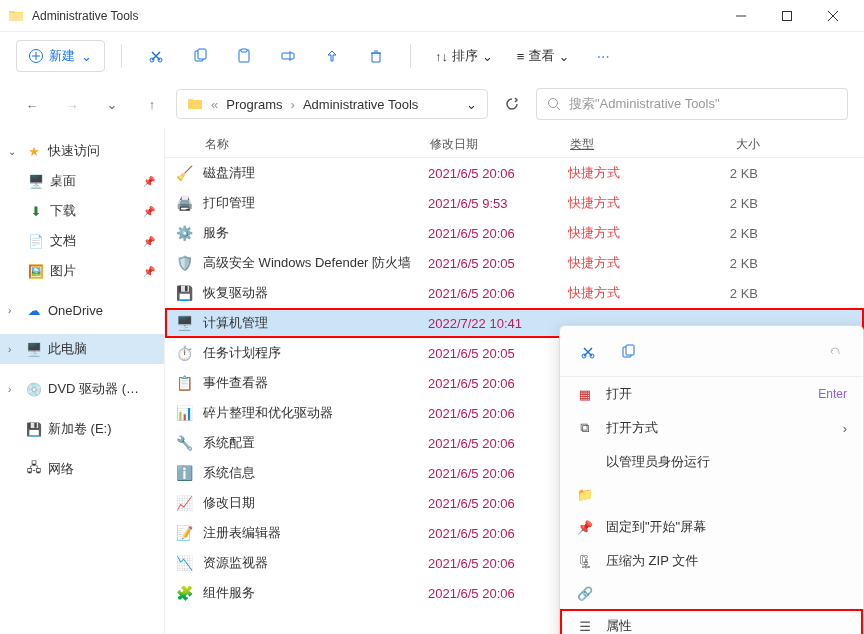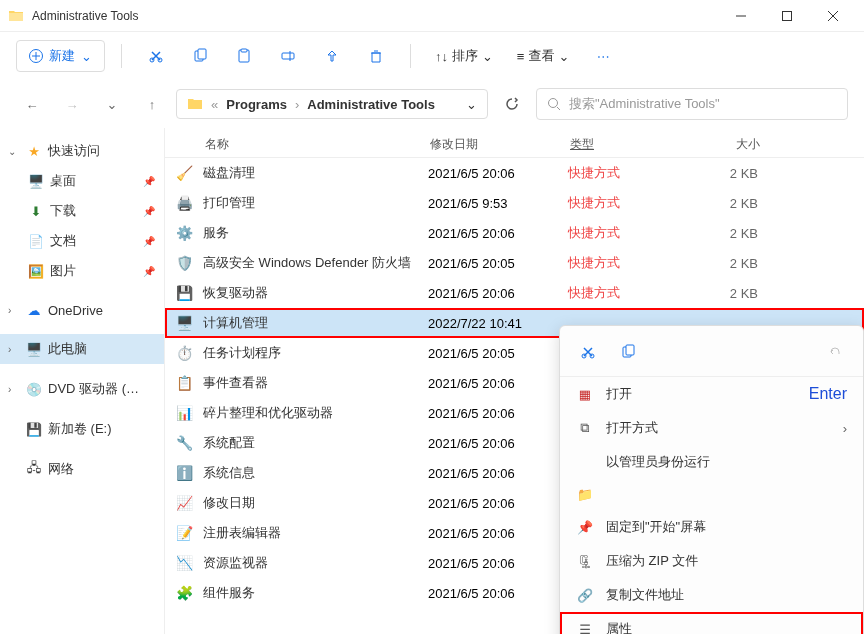--- a/index.html
+++ b/index.html
@@ -13,21 +13,21 @@
 
 .toolbar { height: 48px; display: flex; align-items: center; padding: 0 16px; gap: 8px; }
 .new-btn { display: flex; align-items: center; gap: 6px; padding: 6px 12px; border: 1px solid #ddd; border-radius: 4px; cursor: pointer; color: #1a73e8; }
 .tb-divider { width: 1px; height: 24px; background: #ddd; margin: 0 8px; }
 .tb-icon { width: 36px; height: 36px; display: flex; align-items: center; justify-content: center; cursor: pointer; color: #1a73e8; border-radius: 4px; }
 .tb-text { display: flex; align-items: center; gap: 4px; padding: 6px 8px; cursor: pointer; }
 
 .navbar { height: 48px; display: flex; align-items: center; padding: 0 16px; gap: 8px; }
 .nav-arrow { width: 32px; height: 32px; display: flex; align-items: center; justify-content: center; cursor: pointer; color: #666; }
 .breadcrumb { flex: 1; display: flex; align-items: center; gap: 8px; border: 1px solid #ddd; border-radius: 4px; padding: 6px 10px; max-width: 350px; }
-.bc-item { cursor: pointer; font-weight: bold; }
+.bc-item { cursor: pointer; }
 .bc-sep { color: #999; }
 .refresh-btn { width: 32px; height: 32px; display: flex; align-items: center; justify-content: center; cursor: pointer; }
 .search-box { flex: 1; display: flex; align-items: center; gap: 8px; border: 1px solid #ddd; border-radius: 4px; padding: 6px 10px; color: #999; }
 
 .main { display: flex; height: calc(100% - 128px); }
 .sidebar { width: 165px; border-right: 1px solid #eee; padding: 8px 0; overflow-y: auto; }
 .sb-item { display: flex; align-items: center; gap: 6px; padding: 6px 8px; cursor: pointer; font-size: 13px; }
 .sb-item.selected { background: #d4e8f7; }
 .sb-chevron { width: 12px; display: inline-block; color: #666; font-size: 10px; }
 .sb-icon { width: 16px; height: 16px; display: inline-flex; align-items: center; justify-content: center; }
@@ -40,32 +40,32 @@
 .col-date { width: 140px; }
 .col-type { width: 130px; text-decoration: underline; }
 .col-size { width: 60px; text-align: right; }
 
 .file-list { }
 .file-row { display: flex; align-items: center; padding: 5px 10px; cursor: pointer; font-size: 13px; }
 .file-row.selected { background: #cce4f7; }
 .file-row.highlighted { border: 2px solid red; padding: 3px 8px; }
 .file-icon { width: 20px; height: 20px; margin-right: 8px; display: inline-flex; align-items: center; justify-content: center; font-size: 14px; }
 .file-name { width: 225px; }
-.file-date { width: 140px; color: #000000; }
+.file-date { width: 140px; color: #be185d; }
 .file-type { width: 130px; color: #ef4444; }
 .file-size { width: 60px; text-align: right; color: #666; }
 
 .context-menu { position: absolute; right: 0; top: 325px; width: 305px; background: #fdfdfd; border: 1px solid #ddd; box-shadow: 0 4px 16px rgba(0,0,0,0.15); border-radius: 6px; padding: 6px 0; z-index: 100; }
 .ctx-toolbar { display: flex; gap: 16px; padding: 8px 16px 12px 16px; border-bottom: 1px solid #eee; }
 .ctx-tb-icon { width: 24px; height: 24px; display: flex; align-items: center; justify-content: center; cursor: pointer; color: #1a73e8; }
 .ctx-item { display: flex; align-items: center; gap: 12px; padding: 8px 16px; cursor: pointer; font-size: 13px; }
 .ctx-item.highlighted { border: 2px solid red; padding: 6px 14px; }
 .ctx-icon { width: 18px; display: inline-flex; align-items: center; justify-content: center; color: #555; }
 .ctx-label { flex: 1; }
-.ctx-shortcut { color: #1d4ed8; font-size: 16px; }
+.ctx-shortcut { color: #8b5cf6; font-size: 12px; }
 .ctx-arrow { color: #666; }
 
 .watermark { position: absolute; right: 10px; bottom: 10px; width: 80px; height: 40px; opacity: 0.7; display:flex; align-items:center; gap:4px; font-size:11px; color:#666; }
 .watermark .eye { width:30px; height:30px; border-radius:50%; background:#1a73e8; display:flex; align-items:center; justify-content:center; color:#fff; }
 
 svg { display: block; }
 </style>
 </head>
 <body>
 
@@ -408,21 +408,20 @@
   <div class="ctx-item">
     <span class="ctx-icon">📌</span>
     <span class="ctx-label">固定到"开始"屏幕</span>
   </div>
   <div class="ctx-item">
     <span class="ctx-icon">🗜</span>
     <span class="ctx-label">压缩为 ZIP 文件</span>
   </div>
   <div class="ctx-item">
     <span class="ctx-icon">🔗</span>
-    <span class="ctx-label">复制文件地址</span>
   </div>
   <div class="ctx-item highlighted">
     <span class="ctx-icon">☰</span>
     <span class="ctx-label">属性</span>
   </div>
 </div>
 
 <div class="watermark">
   <div class="eye">◉</div>
   <span>装机</span>

